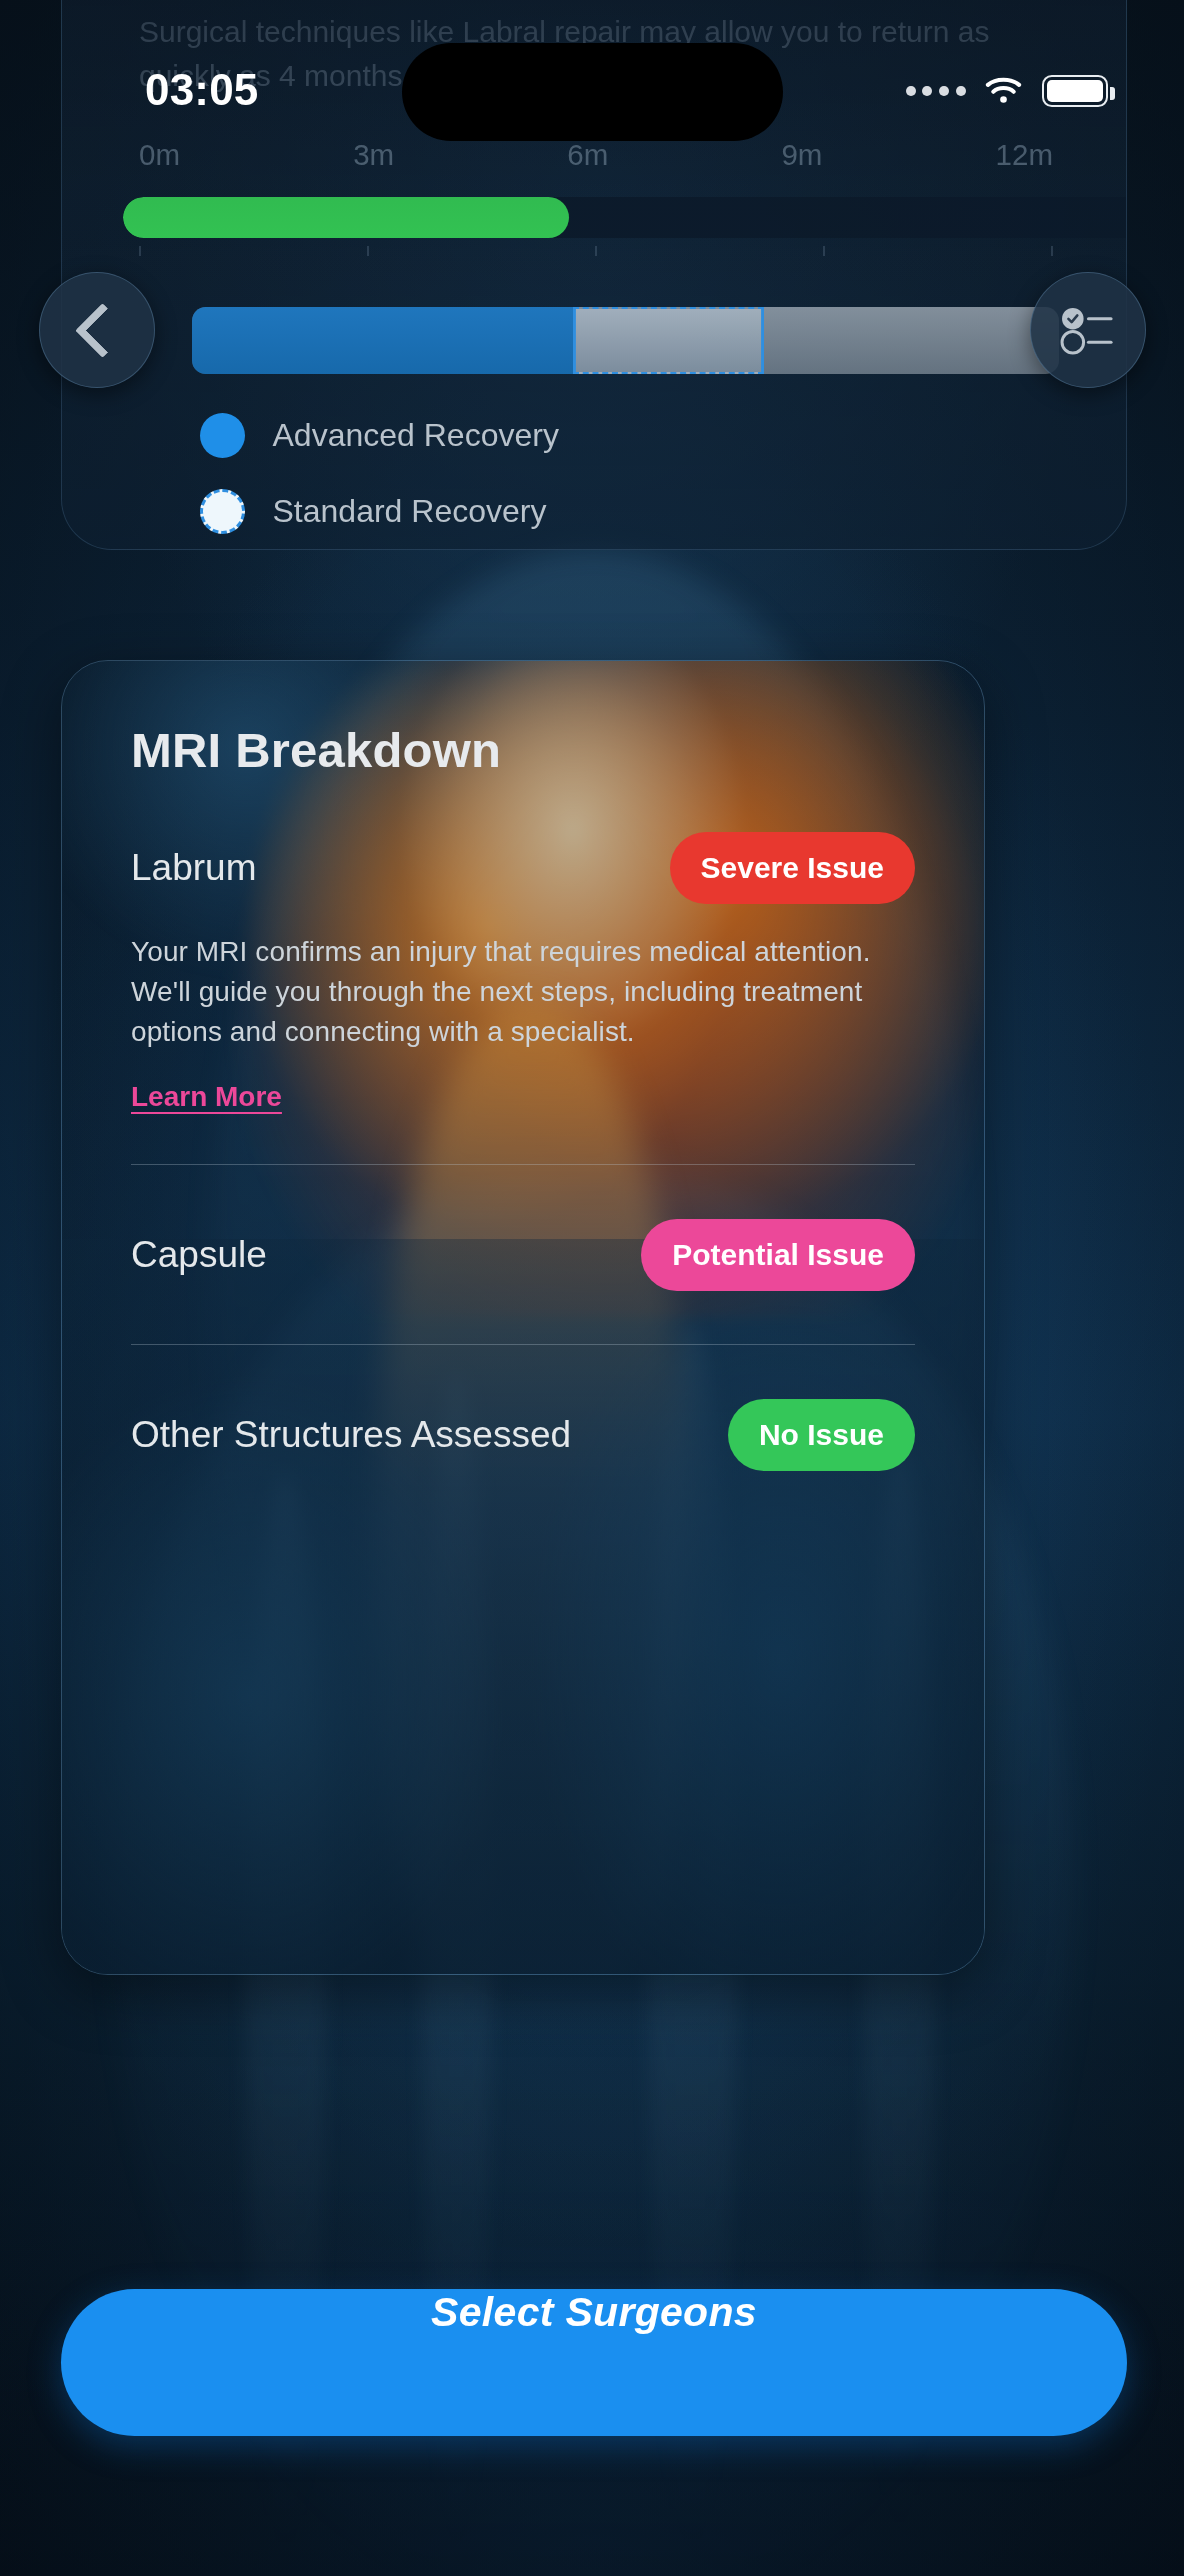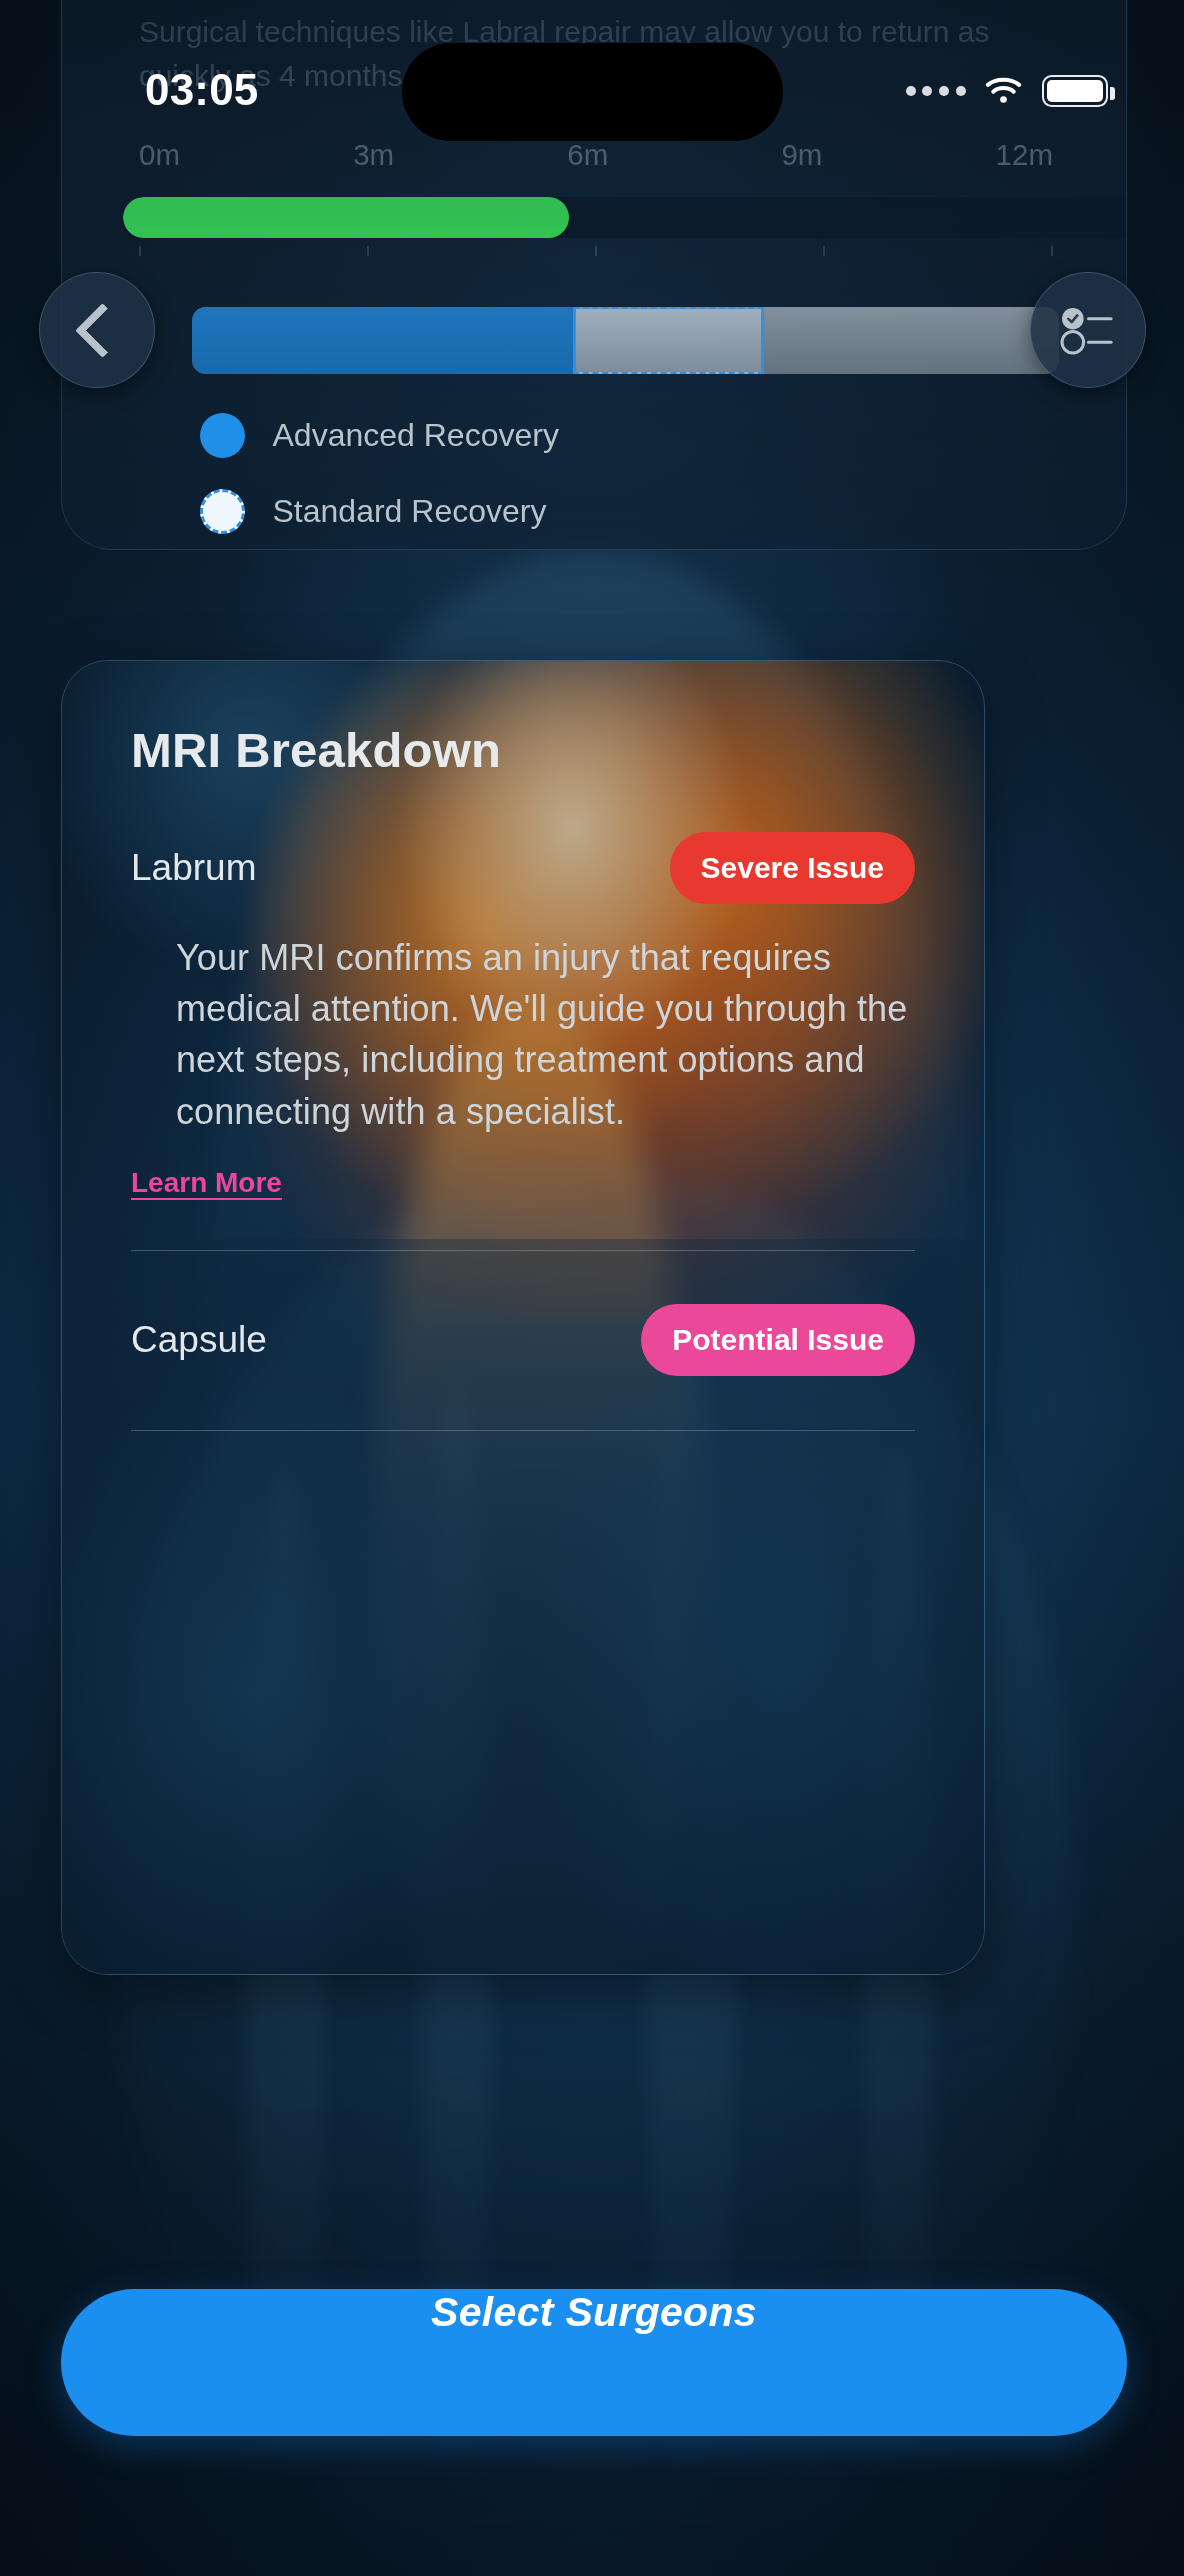--- a/index.html
+++ b/index.html
@@ -167,22 +167,22 @@
   .sec-name { font-size:37px; font-weight:400; color:#e4e8eb; }
   .badge {
     border-radius:39px; padding:21px 31px; font-size:30px; font-weight:700;
     color:#fff; white-space:nowrap; line-height:1;
   }
   .b-severe    { background:#e8382f; }
   .b-potential { background:#ec4899; }
   .b-none      { background:#34c759; }
 
   .sec-body {
-    margin-top:25.5px; font-size:36px; line-height:1.43; color:#cdd4da;
-    max-width:924px; letter-spacing:0.1px;margin-left:45px;
+    margin-top:25.5px; font-size:28px; line-height:1.43; color:#cdd4da;
+    max-width:924px; letter-spacing:0.1px;
   }
   .learn {
     display:inline-block; margin-top:29.5px; font-size:28px; font-weight:700;
     color:#ec4899; text-decoration:underline; text-underline-offset:5.9px; cursor:pointer;
   }
   .divider { height:1px; background:rgba(190,205,218,.30); margin:51px 0 0 0; }
 
   
   .cta {
     position:absolute; left:61px; top:2289px; width:1066px; height:147px;
@@ -309,19 +309,25 @@
 
     <div class="sec">
       <div class="sec-head">
         <div class="sec-name">Capsule</div>
         <div class="badge b-potential">Potential Issue</div>
       </div>
     </div>
 
     <div class="divider"></div>
 
+    <div class="sec">
+      <div class="sec-head">
+        <div class="sec-name">Other Structures Assessed</div>
+        <div class="badge b-none">No Issue</div>
+      </div>
+    </div>
   </div>
 </div>
 
 <button class="cta">
   <span class="cta-label">Select Surgeons</span>
 </button>
 
 
 </body></html>

